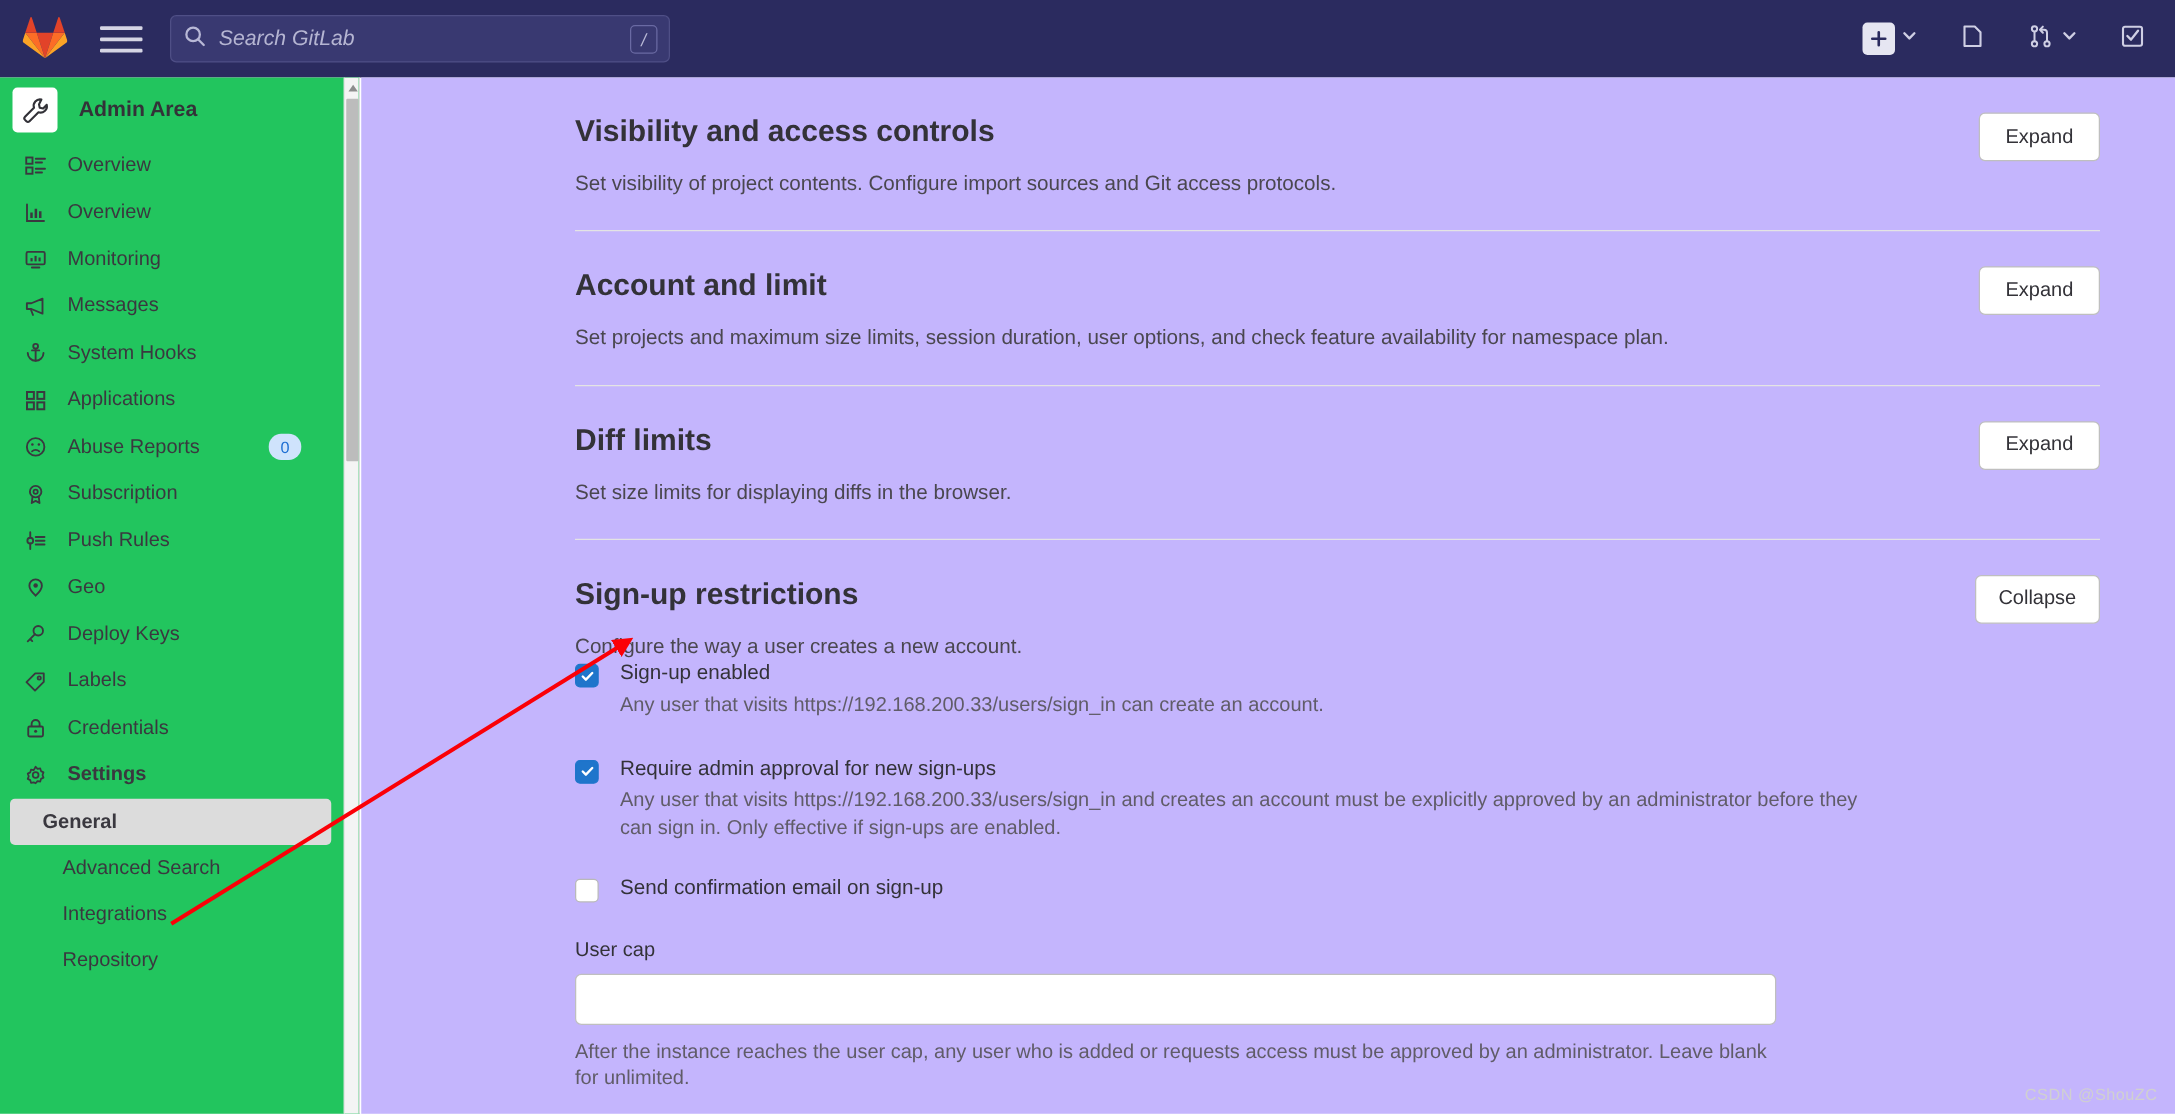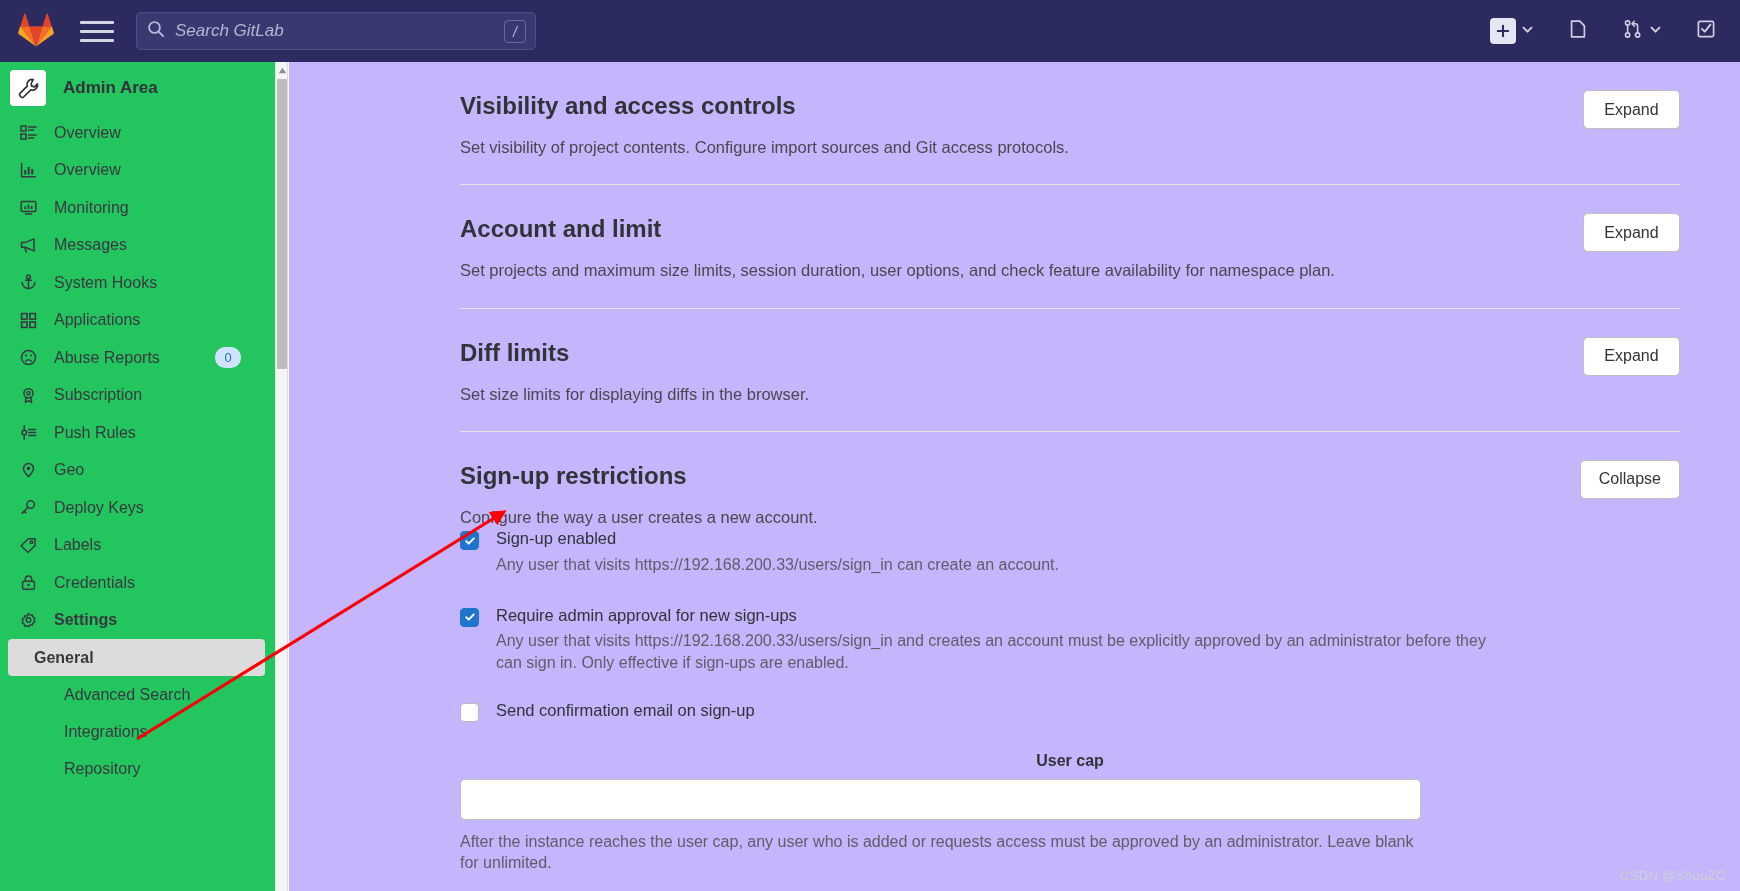--- a/index.html
+++ b/index.html
@@ -83,21 +83,21 @@
   .nav-item .lbl { margin-left: 16px; white-space: nowrap; }
   .nav-item.bold .lbl { font-weight: bold; }
   .count-badge {
     margin-left: auto; margin-right: 34px;
     background: #cfe3fc; color: #1f6fd3; border-radius: 10px;
     min-width: 26px; height: 21px; font-size: 13px;
     display: flex; align-items: center; justify-content: center; padding: 0 6px;
   }
   .sub-item {
     display: flex; align-items: center; height: 37px;
-    padding-left: 64px; cursor: pointer; color: #3a383f; font-size: 16px;
+    padding-left: 50px; cursor: pointer; color: #3a383f; font-size: 16px;
   }
   .sub-item.active { background: #dcdcdc; font-weight: bold; margin: 0 10px 0 8px; border-radius: 4px; padding-left: 26px; }
   #sb-track {
     position: absolute; top: 0; right: 0; width: 12px; height: 100%;
     background: #f4f4f4; border-left: 1px solid #e4e4e4;
   }
   #sb-up {
     position: absolute; top: 2px; left: 1px; width: 10px; height: 12px;
     display: flex; align-items: center; justify-content: center;
   }
@@ -130,21 +130,21 @@
     width: 19px; height: 19px; border-radius: 4px; flex: none;
     margin-top: 3px; cursor: pointer;
     display: flex; align-items: center; justify-content: center;
   }
   .cbx.on { background: #1f75cb; border: 1px solid #1f75cb; }
   .cbx.off { background: #fff; border: 1px solid #b9b9b9; }
   .cbx-text { margin-left: 17px; }
   .cbx-label { font-size: 16.5px; color: #333238; line-height: 1.25; }
   .cbx-help { font-size: 16px; color: #605c68; line-height: 1.38; margin-top: 5px; max-width: 1000px; }
 
-  .field-label { font-size: 16px; font-weight: bold; color: #333238; margin: 30px 0 9px; text-align: center; }
+  .field-label { font-size: 16px; font-weight: normal; color: #333238; margin: 30px 0 9px; }
   #user-cap-input {
     display: block; width: 961px; height: 41px;
     border: 1px solid #bfbfbf; border-radius: 5px;
     padding: 0 11px; font-size: 16px; outline: none;
     font-family: "Liberation Sans", sans-serif; color: #333238;
   }
   .field-help { font-size: 16px; color: #605c68; line-height: 1.35; margin-top: 11px; max-width: 960px; }
 
   
   #annotation-arrow { position: absolute; left: 0; top: 0; width: 1740px; height: 891px; pointer-events: none; }

